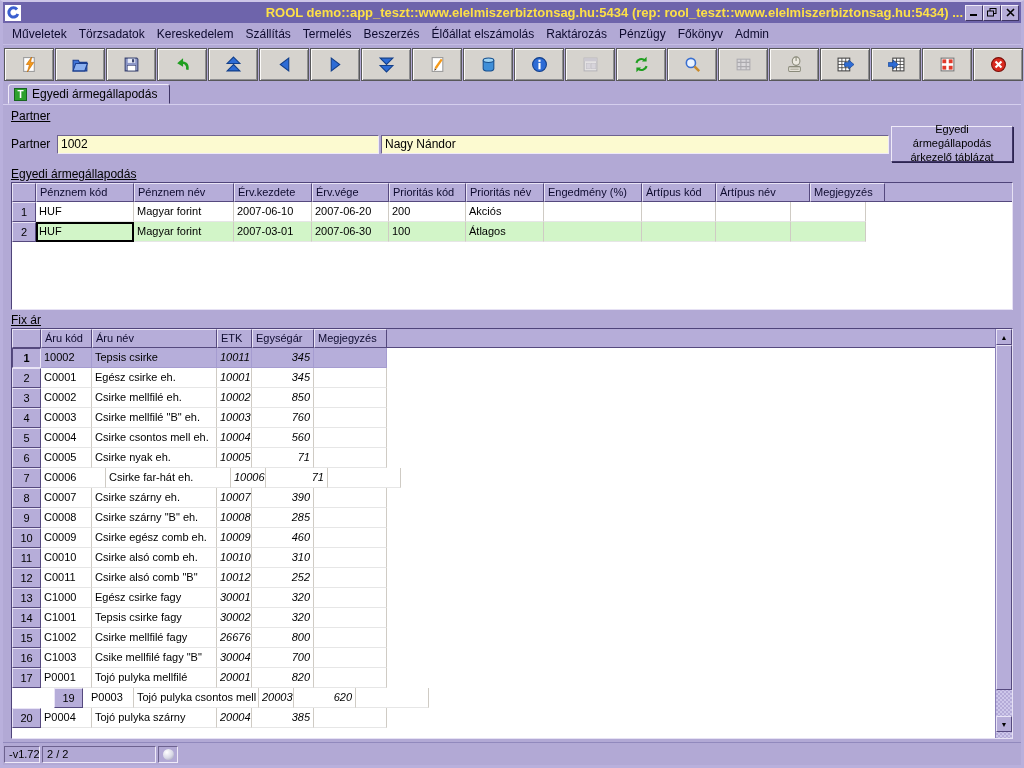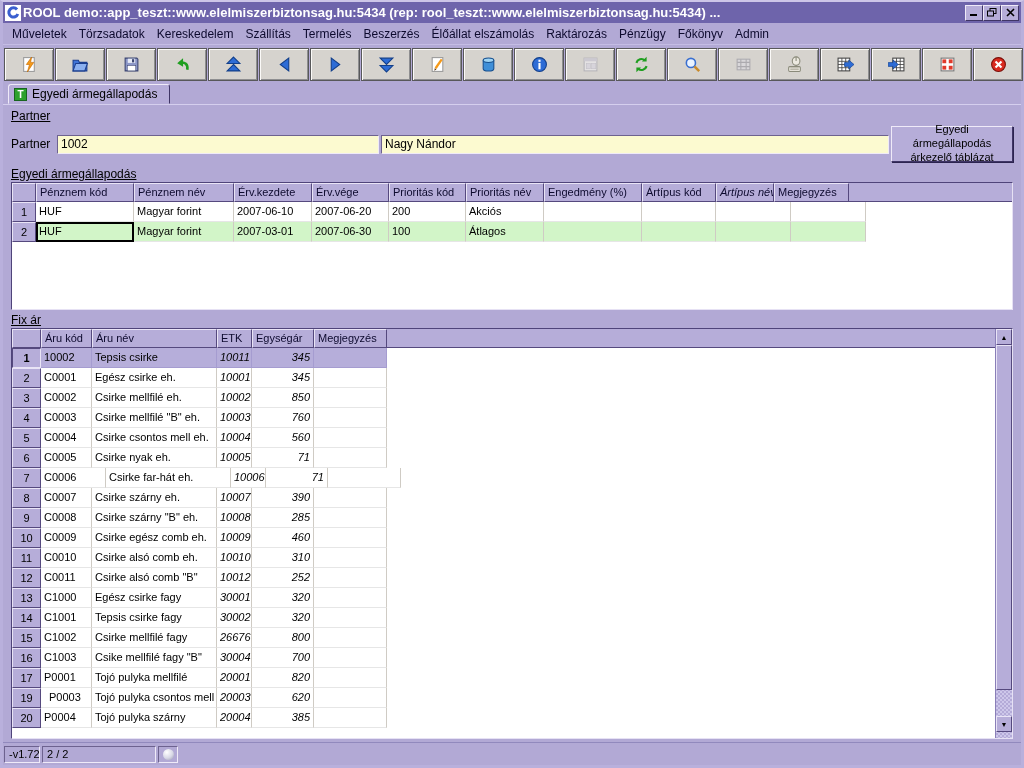--- a/index.html
+++ b/index.html
@@ -3,21 +3,21 @@
 <meta charset="utf-8">
 <style>
   html,body{margin:0;padding:0;}
   body{width:1024px;height:768px;overflow:hidden;font-family:"Liberation Sans",sans-serif;background:#9a90c4;}
   *{box-sizing:border-box;}
   .window{width:1024px;height:768px;background:#b2a9d5;border:3px solid #b9b0dc;border-top:2px solid #cdc6e8;display:flex;flex-direction:column;}
 
   
   .titlebar{height:21px;background:#6e64ab;display:flex;align-items:center;padding:0 2px;gap:2px;flex:none;}
   .app-icon{width:16px;height:16px;flex:none;display:flex;}
-  .titlebar .title{color:#ffffff;font-weight:bold;font-size:13px;white-space:nowrap;overflow:hidden;flex:1;letter-spacing:0;}
+  .titlebar .title{color:#fde047;font-weight:bold;font-size:13px;white-space:nowrap;overflow:hidden;flex:1;letter-spacing:0;text-align:right;}
   .wbtn{width:18px;height:16px;background:#b6add9;border:1px solid;border-color:#efeaf8 #3f3566 #3f3566 #efeaf8;display:flex;align-items:center;justify-content:center;flex:none;}
 
   
   .menubar{height:21px;display:flex;align-items:center;padding:0 3px;font-size:12px;color:#0d0a2e;flex:none;}
   .menu-item{padding:2px 6px;white-space:nowrap;}
 
   
   .toolbar{height:39px;display:flex;align-items:center;padding:2px 1px;gap:1px;flex:none;border-top:1px solid #c4bce4;}
   .tbtn{width:50px;height:33px;background:#d6d3ce;border:1px solid #58585a;box-shadow:inset 1px 1px 0 #fbfaf8,inset -1px -1px 0 #8e8e90;display:flex;align-items:center;justify-content:center;flex:none;}
   .tbtn.dim svg{opacity:.55;}
@@ -322,21 +322,21 @@
         <div class="gheader">
           <div class="hcell" style="width: 24px;"></div>
           <div class="hcell" style="width: 98px;">Pénznem kód</div>
           <div class="hcell" style="width: 100px;">Pénznem név</div>
           <div class="hcell" style="width: 78px;">Érv.kezdete</div>
           <div class="hcell" style="width: 77px;">Érv.vége</div>
           <div class="hcell" style="width: 77px;">Prioritás kód</div>
           <div class="hcell" style="width: 78px;">Prioritás név</div>
           <div class="hcell" style="width: 98px;">Engedmény (%)</div>
           <div class="hcell" style="width: 74px;">Ártípus kód</div>
-          <div class="hcell" style="width: 58px; font-style: italic;">Ártípus név</div>
+          <div class="hcell" style="width: 94px;">Ártípus név</div>
           <div class="hcell" style="width: 75px;">Megjegyzés</div>
           <div class="hfill"></div>
         </div>
         <div>
           <div class="grow" style="height: 20px;">
             <div class="rownum" style="width: 24px;">1</div>
             <div class="dcell" style="width: 98px; height: 20px;">HUF</div>
             <div class="dcell" style="width: 100px; height: 20px;">Magyar forint</div>
             <div class="dcell" style="width: 78px; height: 20px;">2007-06-10</div>
             <div class="dcell" style="width: 77px; height: 20px;">2007-06-20</div>
@@ -505,21 +505,21 @@
             <div class="dcell" style="width: 73px; height: 20px;"></div>
           </div>
           <div class="grow" style="height: 20px;">
             <div class="rownum" style="width: 29px;">17</div>
             <div class="dcell" style="width: 51px; height: 20px;">P0001</div>
             <div class="dcell" style="width: 125px; height: 20px;">Tojó pulyka mellfilé</div>
             <div class="dcell num" style="width: 35px; height: 20px;">20001</div>
             <div class="dcell num" style="width: 62px; height: 20px;">820</div>
             <div class="dcell" style="width: 73px; height: 20px;"></div>
           </div>
-          <div class="grow" style="height: 20px;">
+          <div class="grow" style="height: 20px; margin-left: 42px;">
             <div class="rownum" style="width: 29px;">19</div>
             <div class="dcell" style="width: 51px; height: 20px; padding-left: 8px;">P0003</div>
             <div class="dcell" style="width: 125px; height: 20px;">Tojó pulyka csontos mell</div>
             <div class="dcell num" style="width: 35px; height: 20px;">20003</div>
             <div class="dcell num" style="width: 62px; height: 20px;">620</div>
             <div class="dcell" style="width: 73px; height: 20px;"></div>
           </div>
           <div class="grow" style="height: 20px;">
             <div class="rownum" style="width: 29px;">20</div>
             <div class="dcell" style="width: 51px; height: 20px;">P0004</div>

